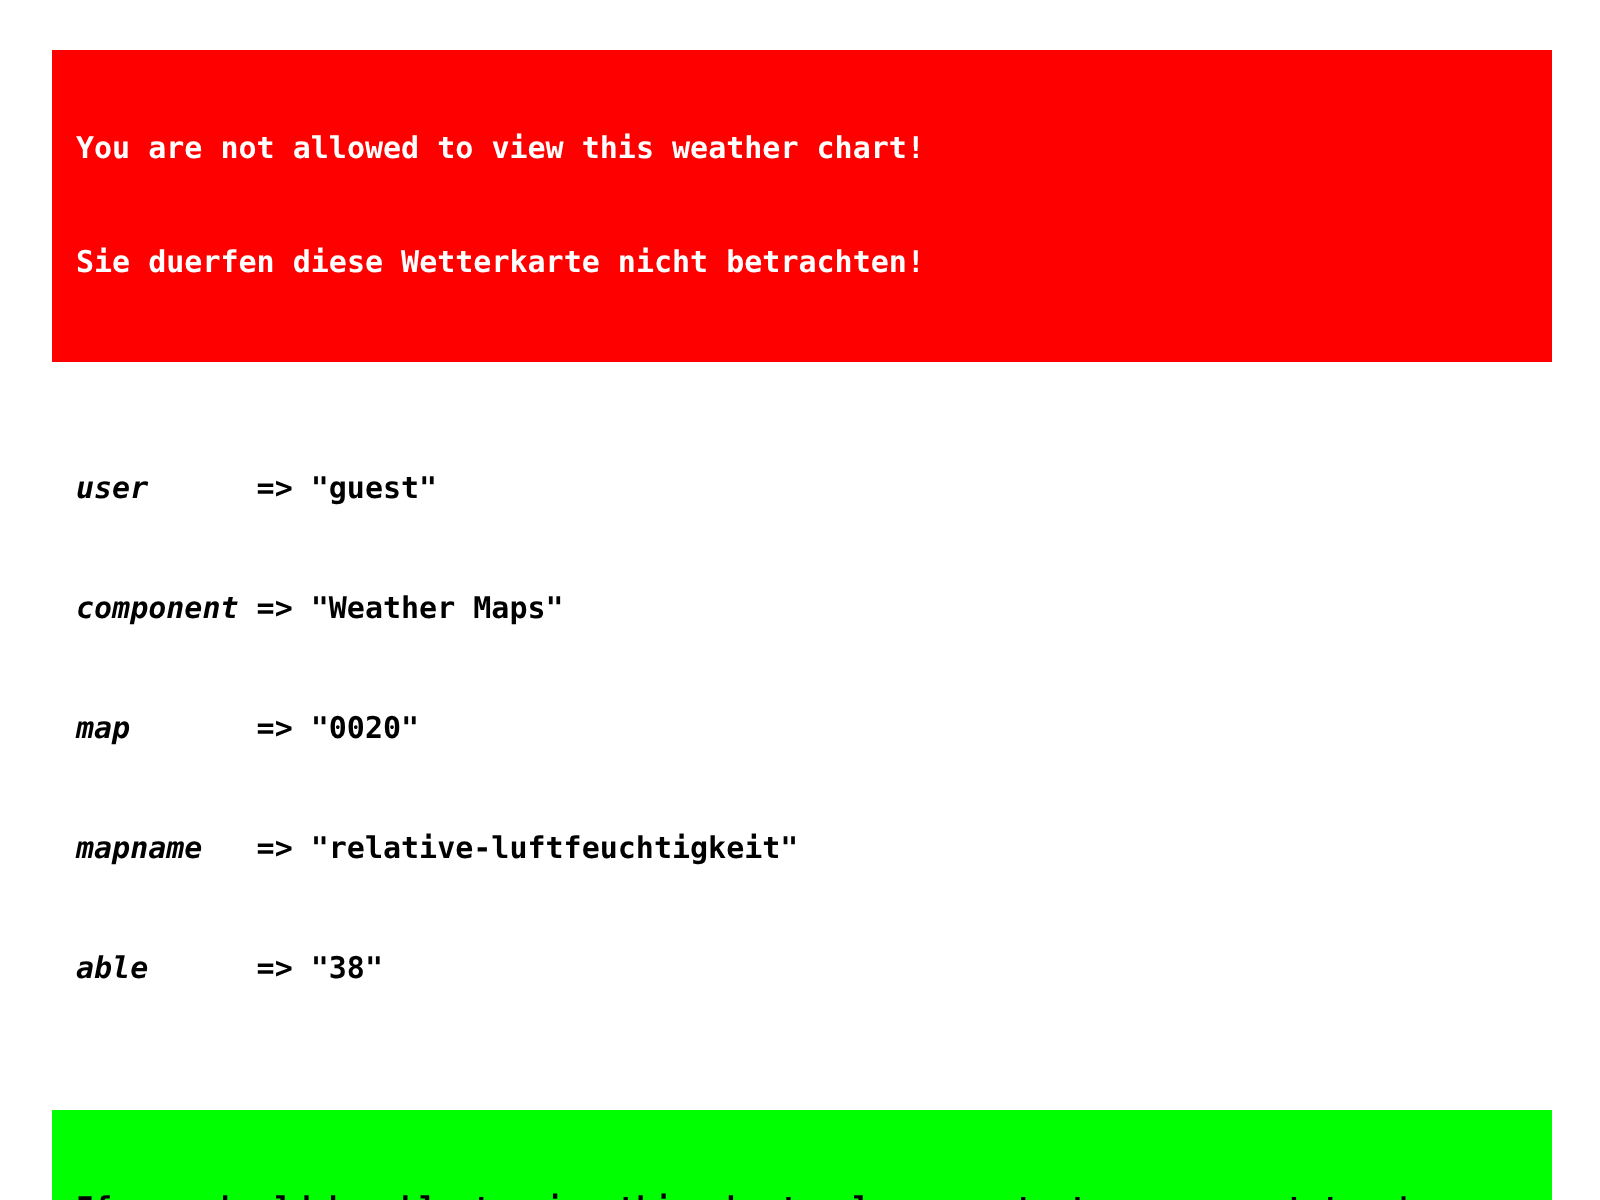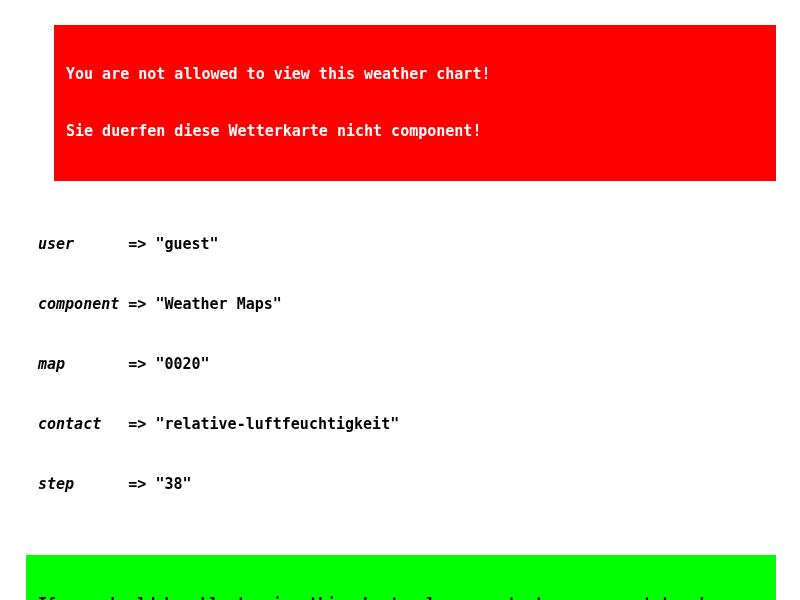--- a/index.html
+++ b/index.html
@@ -25,21 +25,20 @@
     width: 750px;
   }
   .banner {
     padding: 2px 12px;
     line-height: 19px;
     white-space: pre;
   }
   .banner.error {
     background: var(--error_bg, #ff0000);
     color: var(--error_text, #ffffff);
-    margin-left: 28px;
   }
   .banner.info {
     background: var(--info_bg, #00ff00);
     color: var(--info_text, #000000);
   }
   .params {
     margin: 13px 0 0 12px;
     line-height: 20px;
     white-space: pre;
   }
@@ -53,29 +52,29 @@
   }
   .banner.info { margin-top: 21px; }
 </style>
 </head>
 <body>
 
 <div class="container">
 
   <div class="banner error">
     <div>You are not allowed to view this weather chart!</div>
-    <div>Sie duerfen diese Wetterkarte nicht component!</div>
+    <div>Sie duerfen diese Wetterkarte nicht betrachten!</div>
   </div>
 
   <div class="params">
     <div class="param-row"><span class="key">user</span><span class="arrow">=&gt;</span><span class="value">"guest"</span></div>
     <div class="param-row"><span class="key">component</span><span class="arrow">=&gt;</span><span class="value">"Weather Maps"</span></div>
     <div class="param-row"><span class="key">map</span><span class="arrow">=&gt;</span><span class="value">"0020"</span></div>
-    <div class="param-row"><span class="key">contact</span><span class="arrow">=&gt;</span><span class="value">"relative-luftfeuchtigkeit"</span></div>
-    <div class="param-row"><span class="key">step</span><span class="arrow">=&gt;</span><span class="value">"38"</span></div>
+    <div class="param-row"><span class="key">mapname</span><span class="arrow">=&gt;</span><span class="value">"relative-luftfeuchtigkeit"</span></div>
+    <div class="param-row"><span class="key">able</span><span class="arrow">=&gt;</span><span class="value">"38"</span></div>
   </div>
 
   <div class="banner info">
     <div>If you should be able to view this chart, please contact our support-team!</div>
     
   </div>
 
 </div>
 
 </body></html>

